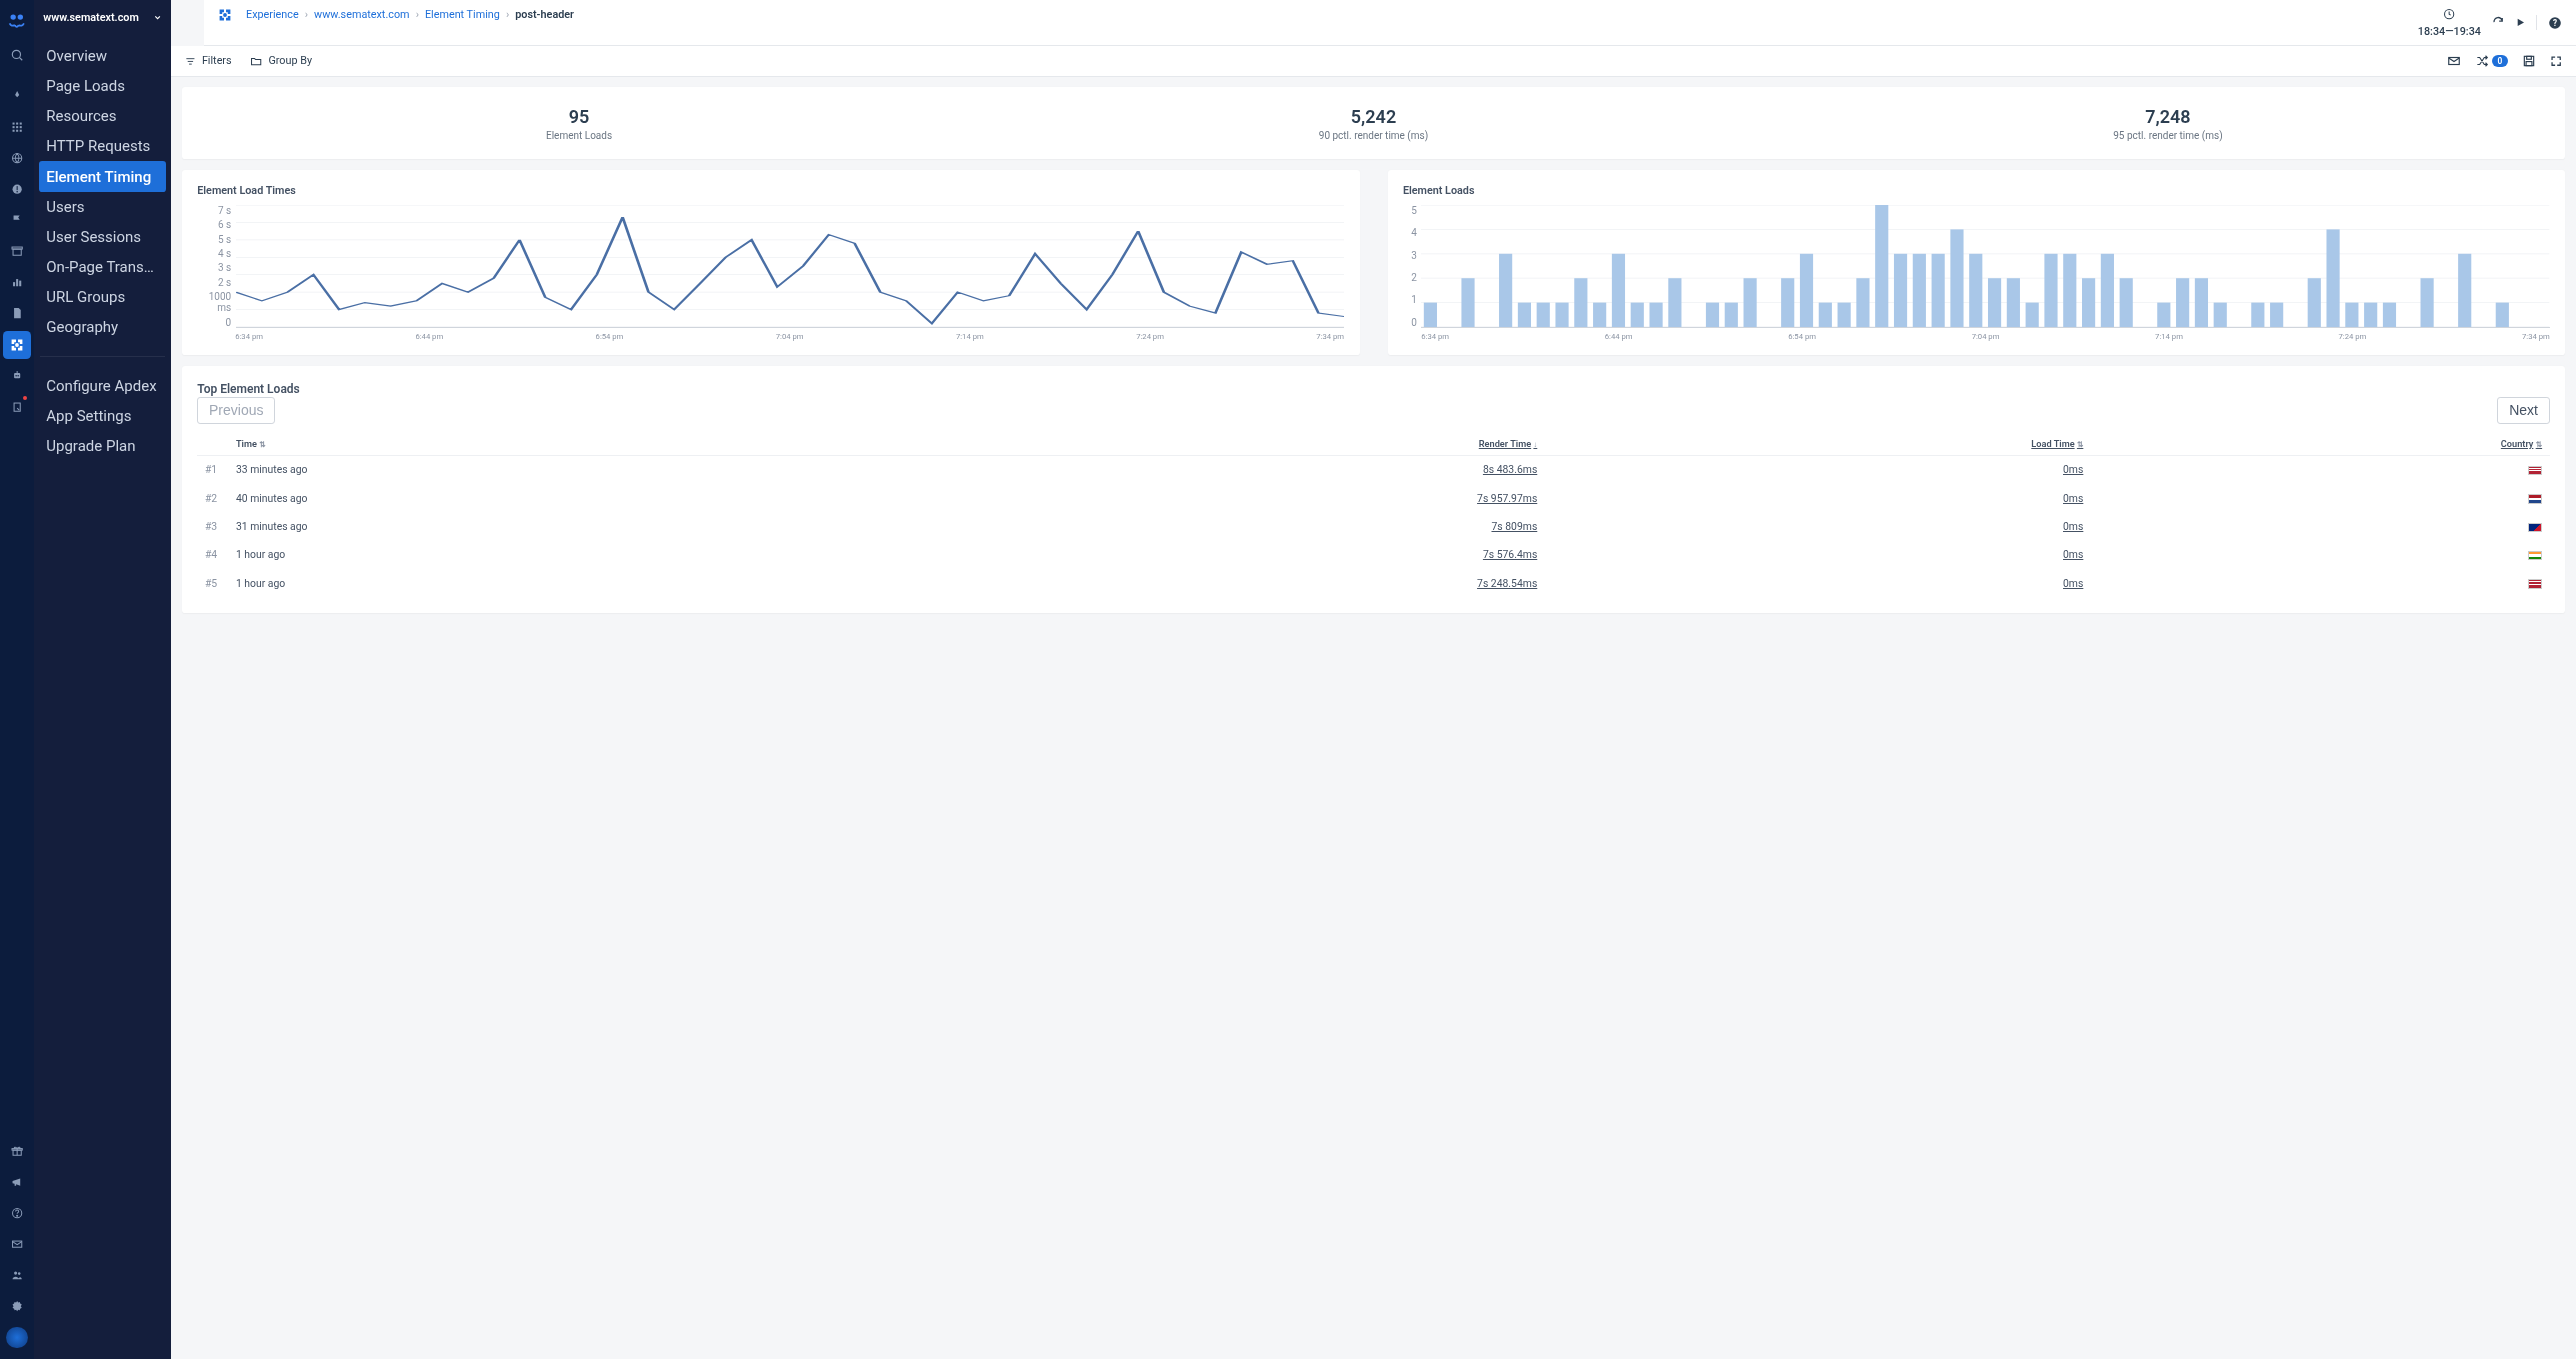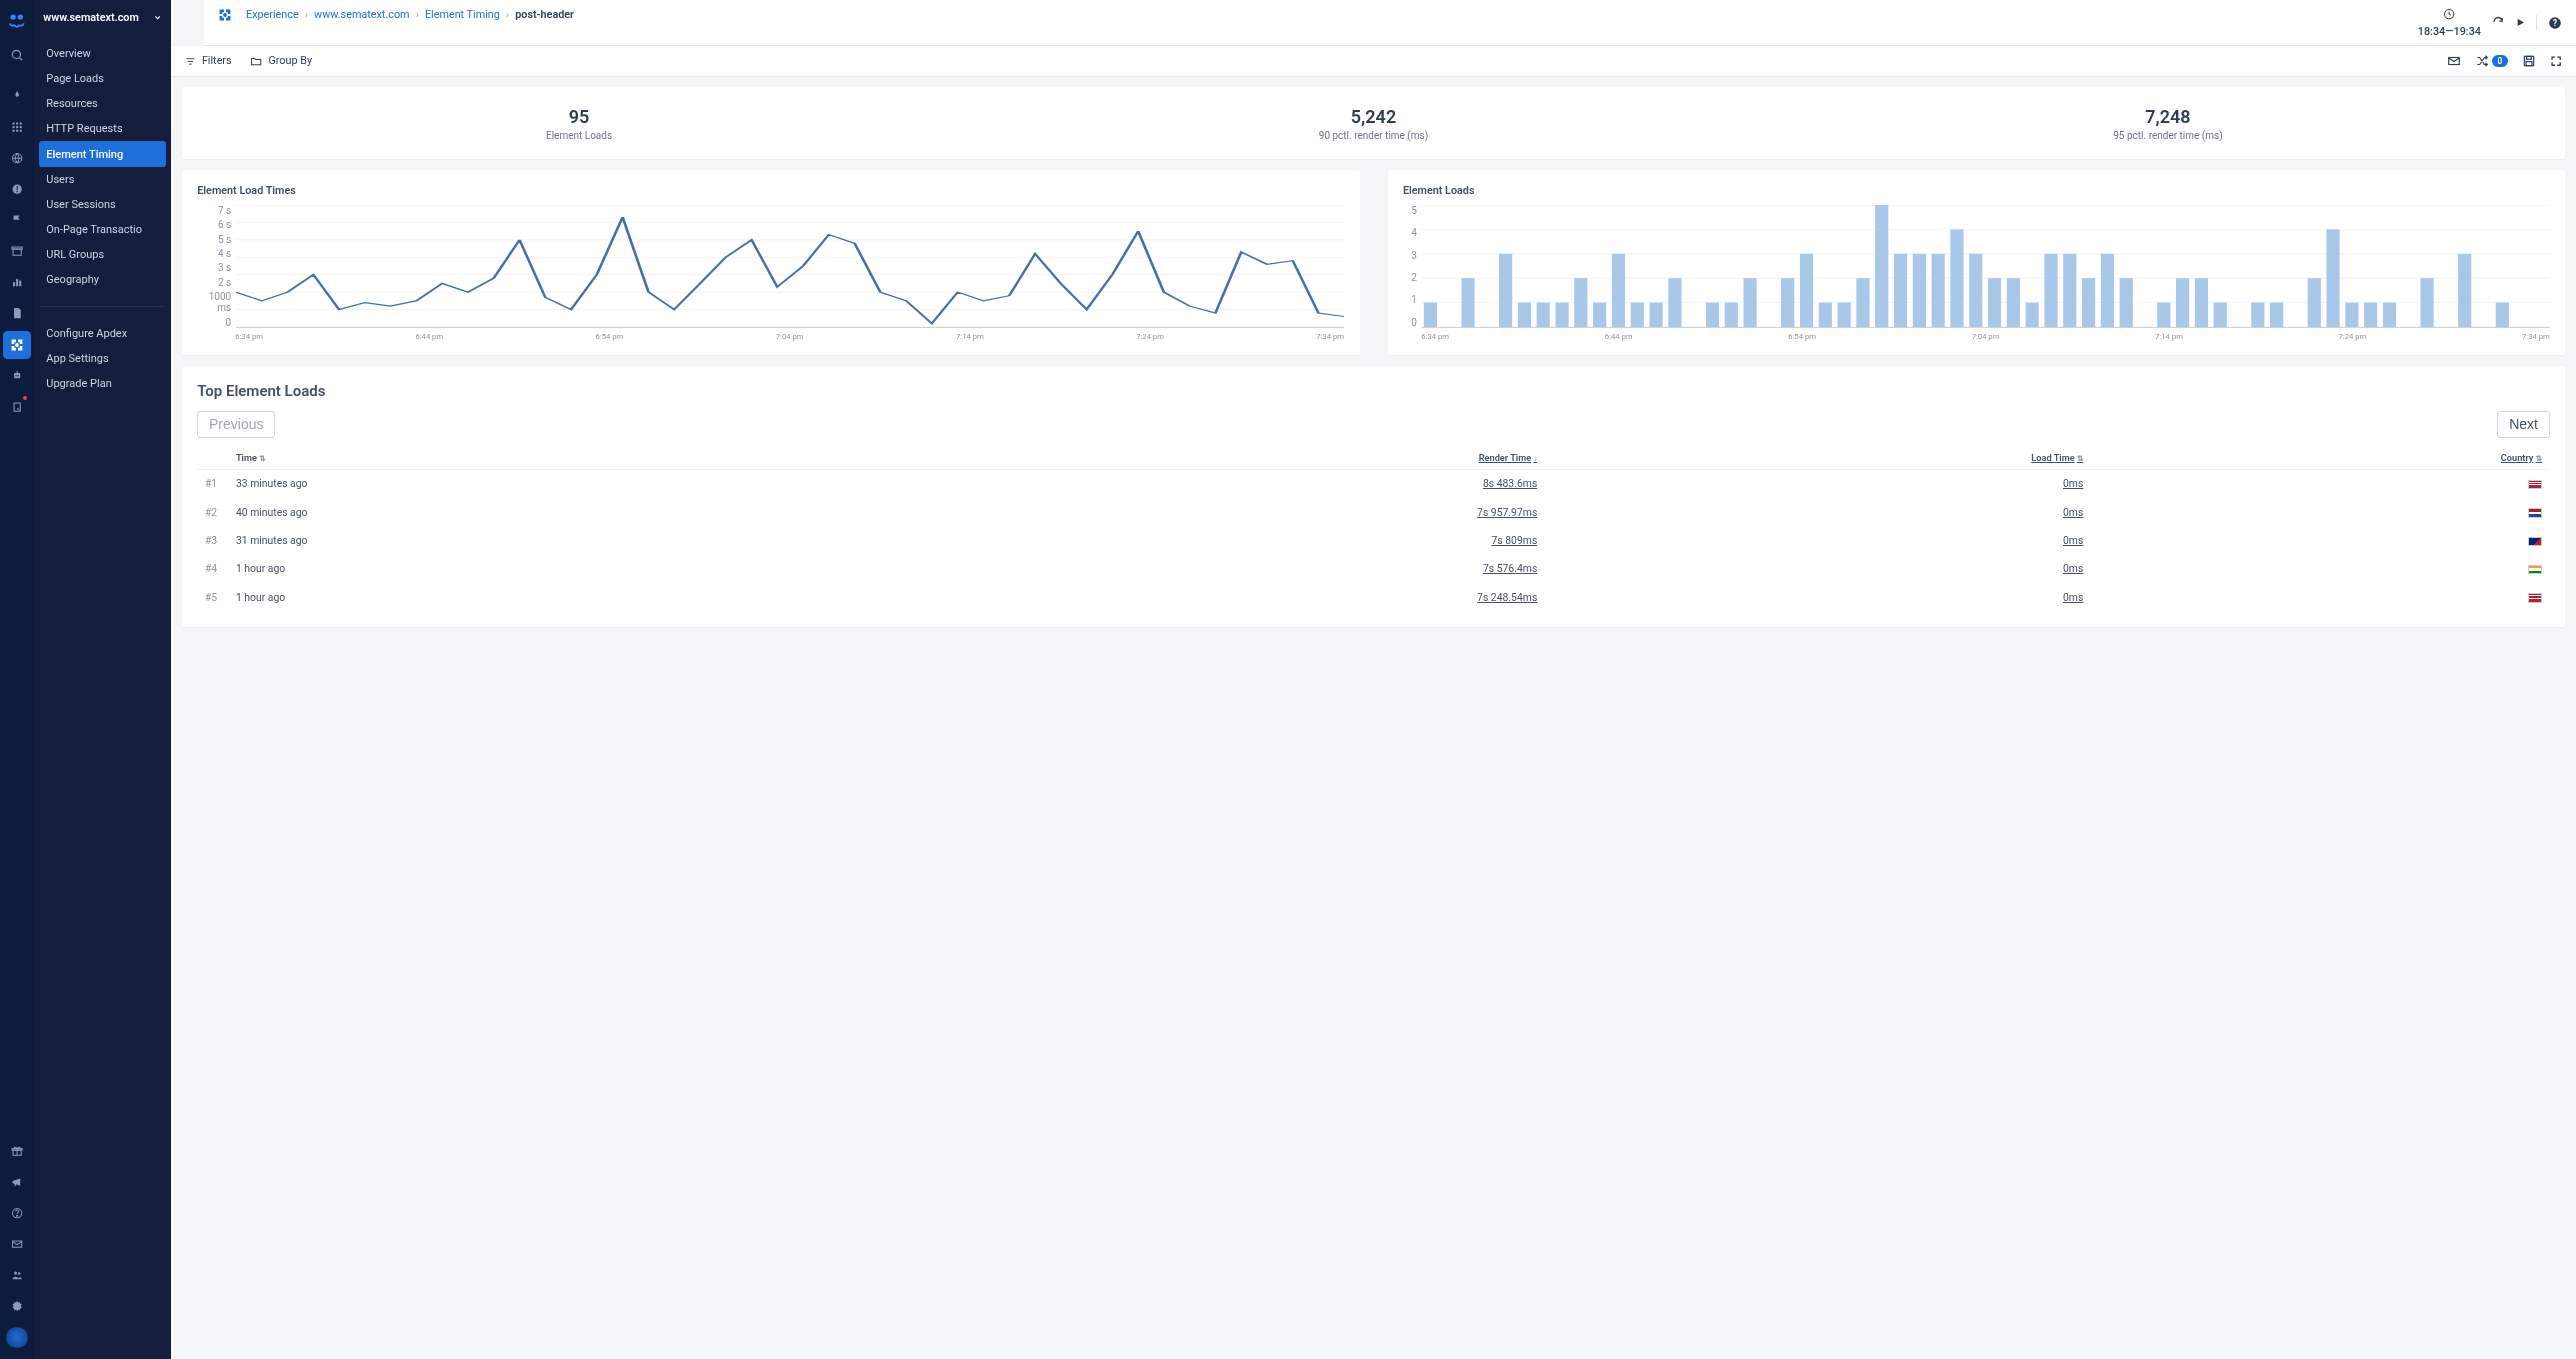--- a/index.html
+++ b/index.html
@@ -13,21 +13,21 @@
 .rail-icon { width: 28px; height: 28px; display: flex; align-items: center; justify-content: center; color: #8b9cb8; border-radius: 4.6px; cursor: pointer; position: relative; }
 .rail-icon.active { background: #1e6fd9; color: #fff; }
 .rail-spacer { flex: 1; }
 .rail-dot { position: absolute; top: 3.1px; right: 3.8px; width: 4.6px; height: 4.6px; background: #ef4444; border-radius: 50%; }
 .rail-globe { background: radial-gradient(circle, #1e6fd9 0%, #0e3a80 100%); border-radius: 50%; width: 21.5px; height: 21.5px; }
 
 
 .sidebar { width: 137px; background: #141e3c; color: #cdd5e3; display: flex; flex-direction: column; }
 .sidebar-header { display: flex; align-items: center; justify-content: space-between; padding: 10.8px 9.2px; font-weight: 600; font-size: 10.8px; color: #fff; }
 .sidebar-nav { padding: 6.1px 4.6px; }
-.nav-item { padding: 6.1px 7.7px; border-radius: 3.1px; cursor: pointer; font-size: 11px; white-space: nowrap; overflow: hidden; text-overflow: ellipsis; }
+.nav-item { padding: 6.1px 7.7px; border-radius: 3.1px; cursor: pointer; font-size: 15px; white-space: nowrap; overflow: hidden; text-overflow: ellipsis; }
 .nav-item.active { background: #1e6fd9; color: #fff; font-weight: 500; }
 .nav-divider { height: 0.8px; background: rgba(255,255,255,0.08); margin: 7.7px 6.1px; }
 
 
 .main { flex: 1; display: flex; flex-direction: column; background: #f5f6f8; overflow: auto; }
 
 .topbar { background: #fff; border-bottom: 0.8px solid #e5e8ec; padding: 7.7px 14px; display: flex; align-items: flex-start; gap: 14px; margin-left: 33px; }
 .breadcrumb { display: flex; align-items: center; gap: 6.1px; font-size: 10.8px; }
 .breadcrumb a { color: #1e6fd9; text-decoration: none; cursor: pointer; }
 .breadcrumb .sep { color: #a0a8b5; }
@@ -59,21 +59,21 @@
 .chart-card { flex: 1; padding: 14px 15.4px; }
 .chart-title { font-size: 10.8px; font-weight: 600; color: #445163; margin-bottom: 7.7px; }
 .chart-wrap { display: flex; gap: 4.6px; }
 .y-axis { display: flex; flex-direction: column; justify-content: space-between; font-size: 10px; color: #8b94a3; text-align: right; width: 34px; height: 123px; }
 .plot { flex: 1; height: 123px; border-bottom: 0.8px solid #d0d5dc; position: relative; }
 .plot svg { width: 100%; height: 100%; display: block; }
 .gridline { stroke: #eef0f3; stroke-width: 1; }
 .x-axis { display: flex; justify-content: space-between; font-size: 7.7px; color: #8b94a3; margin-top: 4.6px; padding-left: 38px; }
 
 .table-card { padding: 15.4px; }
-.table-title { font-size: 15px; font-weight: 600; color: #445163; margin-bottom: 11px; }
+.table-title { font-size: 12px; font-weight: 600; color: #445163; margin-bottom: 1px; }
 .table-nav { display: flex; justify-content: space-between; margin-bottom: 7.7px; }
 .btn-outline { border: 0.8px solid #d0d5dc; background: #fff; padding: 4.6px 10.8px; border-radius: 3.1px; font-size: 14px; cursor: pointer; color: #445163; }
 .btn-outline:disabled { color: #a0a8b5; cursor: default; }
 
 table { width: 100%; border-collapse: collapse; }
 th { text-align: left; font-size: 9.2px; font-weight: 600; color: #445163; padding: 6.1px 7.7px; border-bottom: 0.8px solid #eef0f3; }
 th.r, td.r { text-align: right; text-decoration: underline; }
 td { padding: 7.7px 7.7px; font-size: 10.4px; color: #445163; }
 td.idx { color: #8b94a3; width: 31px; }
 .sort-ind { font-size: 7.7px; color: #8b94a3; margin-left: 2.3px; }

